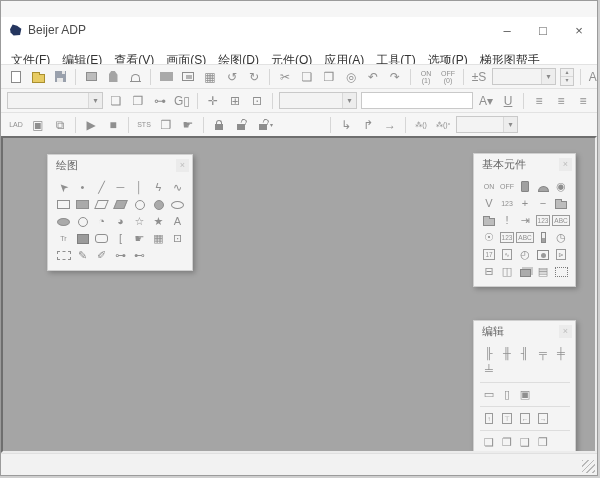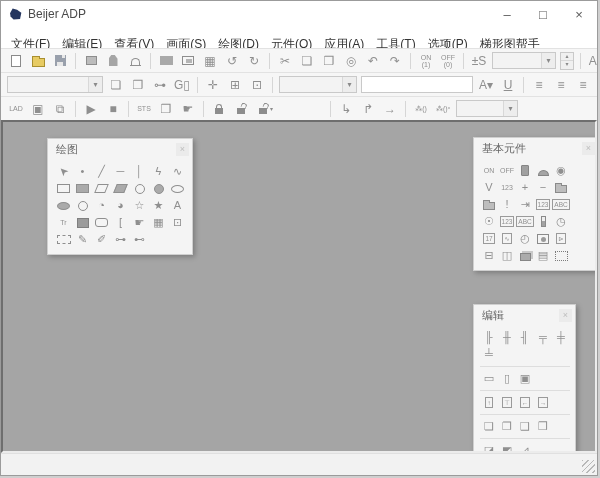--- a/index.html
+++ b/index.html
@@ -1,20 +1,20 @@
 <!DOCTYPE html>
 <html><head>
 <meta charset="utf-8">
 <style>
   html,body{margin:0;padding:0;}
   body{width:600px;height:478px;font-family:"Liberation Sans","DejaVu Sans",sans-serif;background:#cfcfcf;overflow:hidden;}
   .win{width:598px;height:476px;border:1px solid #9b9b9b;background:#f6f6f6;display:flex;flex-direction:column;box-sizing:border-box;}
 
   
-  .titlebar{height:26px;background:#ffffff;display:flex;align-items:center;padding-left:8px;flex:0 0 auto;}
+  .titlebar{height:26px;background:#ffffff;display:flex;align-items:center;padding-left:8px;flex:0 0 auto;margin-top:16px;}
   .app-icon{width:13px;height:13px;background:#25365f;clip-path:polygon(8% 45%,28% 8%,62% 18%,95% 40%,85% 88%,35% 92%,12% 70%);margin-right:6px;flex:0 0 auto;}
   .title{font-size:12px;color:#4a4a4a;flex:1;}
   .wbtn{width:36px;height:26px;display:flex;align-items:center;justify-content:center;color:#5a5a5a;font-size:13px;}
 
   
   .menubar{height:21px;background:#ffffff;display:flex;align-items:center;font-size:12px;color:#333;padding-left:4px;overflow:hidden;flex:0 0 auto;}
   .mitem{padding:2px 6px;white-space:nowrap;margin-top:14px;}
 
   
   .toolbar{height:23px;background:#f6f6f6;border-top:1px solid #e2e2e2;display:flex;align-items:center;padding:0 4px;overflow:hidden;flex:0 0 auto;}
@@ -431,21 +431,21 @@
             </span>
             <span class="pt">
               <span class="pg">⊶</span>
             </span>
             <span class="pt">
               <span class="pg">⊷</span>
             </span>
           </div>
         </div>
       </div>
-    <div class="palette pal-basic" style="left:470px;top:15px;width:126px;" id="pal-basic">
+    <div class="palette pal-basic" style="left:470px;top:15px;width:103px;" id="pal-basic">
         <div class="phead">
           <span>基本元件</span>
           <span class="pclose">×</span>
         </div>
         <div class="pbody">
           <div class="prow">
             <span class="pt">
               <span class="pg tiny">ON</span>
             </span>
             <span class="pt">

